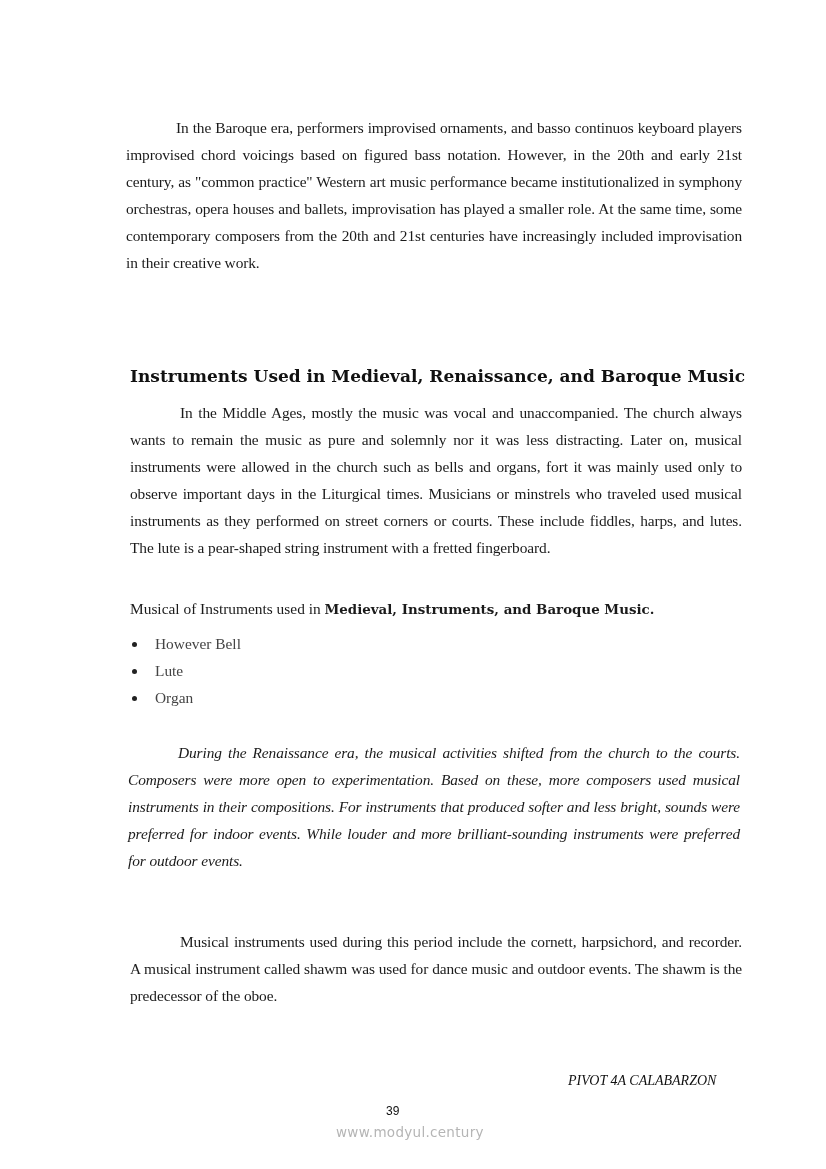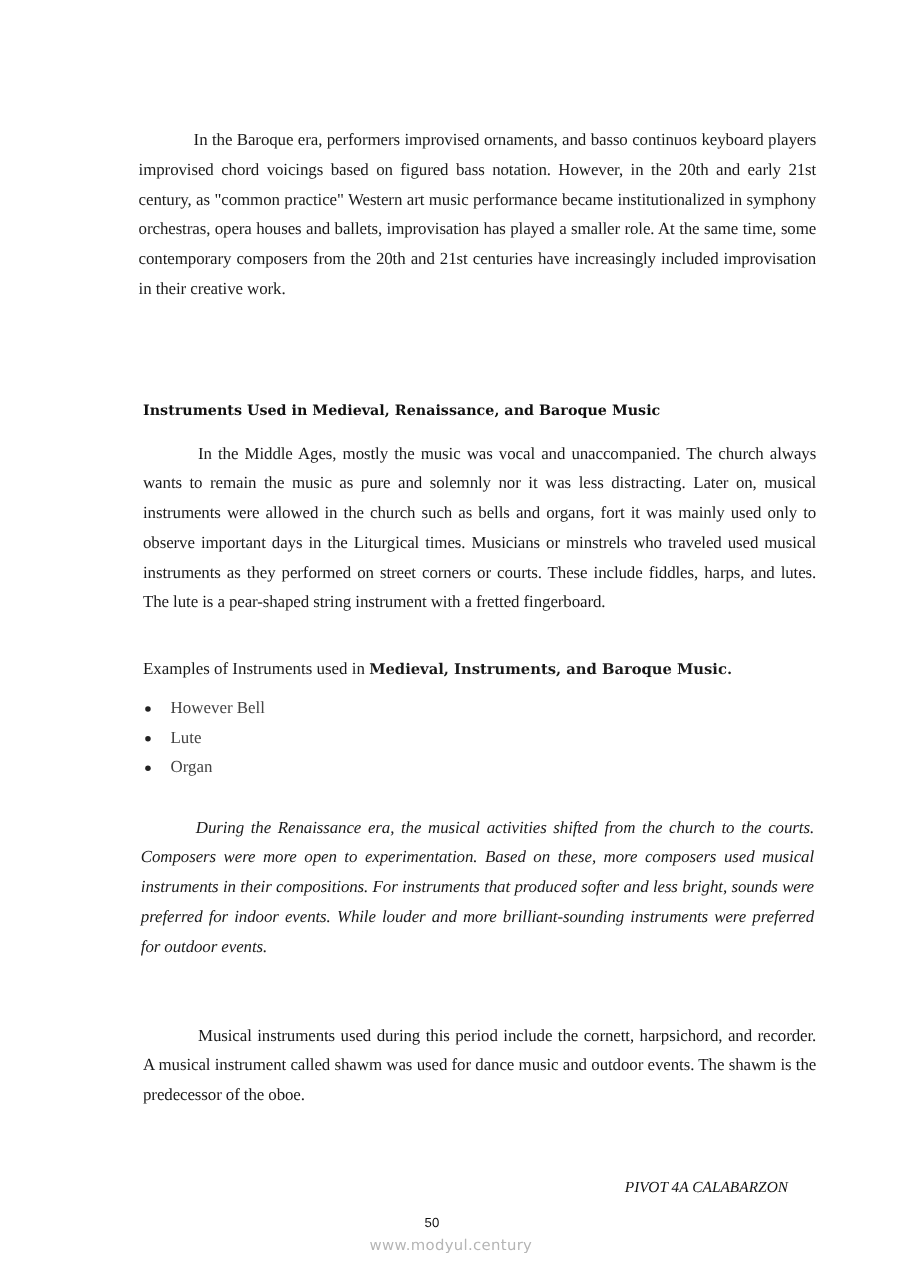--- a/index.html
+++ b/index.html
@@ -10,21 +10,21 @@
     }
     .para {
       font-size: 14.6px; line-height: 27px; text-align: justify;
       margin: 0; text-indent: 50px; letter-spacing: -0.1px;
       font-family: "Liberation Serif", "DejaVu Serif", serif;
       font-size: 15.4px;
     }
     .heading {
       position: absolute; left: 130px; top: 366px;
       font-family: "DejaVu Serif", serif; font-weight: bold;
-      font-size: 13px; margin: 0; color: #111;
+      font-size: 17px; margin: 0; color: #111;
     }
     #p1 { position: absolute; left: 126px; top: 114px; width: 616px; }
     #p2 { position: absolute; left: 130px; top: 399px; width: 612px; }
     .examples {
       position: absolute; left: 130px; top: 597px; margin: 0;
       font-family: "Liberation Serif", serif; font-size: 15.4px; line-height: 24px;
     }
     .examples b { font-family: "DejaVu Serif", serif; font-size: 13.4px; }
     .bullets {
       position: absolute; left: 130px; top: 632px; margin: 0; padding: 0; list-style: none;
@@ -52,27 +52,27 @@
   </style>
 </head>
 <body>
 
 <p id="p1" class="para">In the Baroque era, performers improvised ornaments, and basso continuos keyboard players improvised chord voicings based on figured bass notation. However, in the 20th and early 21st century, as "common practice" Western art music performance became institutionalized in symphony orchestras, opera houses and ballets, improvisation has played a smaller role. At the same time, some contemporary composers from the 20th and 21st centuries have increasingly included improvisation in their creative work.</p>
 
 <h2 class="heading">Instruments Used in Medieval, Renaissance, and Baroque Music</h2>
 
 <p id="p2" class="para">In the Middle Ages, mostly the music was vocal and unaccompanied. The church always wants to remain the music as pure and solemnly nor it was less distracting. Later on, musical instruments were allowed in the church such as bells and organs, fort it was mainly used only to observe important days in the Liturgical times.  Musicians or minstrels who traveled used musical instruments as they performed on street corners or courts. These include fiddles, harps, and lutes. The lute is a pear-shaped string instrument with a fretted fingerboard.</p>
 
-<p class="examples"><span>Examples of Instruments  used in </span><b>Medieval, Instruments, and Baroque Music.</b></p>
+<p class="examples"><span>Musical of Instruments  used in </span><b>Medieval, Instruments, and Baroque Music.</b></p>
 
 <ul class="bullets">
   <li><span class="dot"></span><span>However Bell</span></li>
   <li><span class="dot"></span><span>Lute</span></li>
   <li><span class="dot"></span><span>Organ</span></li>
 </ul>
 
 <p id="p3" class="para">During the Renaissance era, the musical activities shifted from the church to the courts. Composers were more open to experimentation. Based on these, more composers used musical instruments in their compositions. For instruments that produced softer and less bright, sounds were preferred for indoor events. While louder and more brilliant-sounding instruments were preferred for outdoor events.</p>
 
 <p id="p4" class="para">Musical instruments used during this period include the cornett, harpsichord, and recorder. A musical instrument called shawm was used for dance music and outdoor events. The shawm is the predecessor of the oboe.</p>
 
 <p class="footer-label">PIVOT 4A CALABARZON</p>
-<p class="page-number">50</p>
+<p class="page-number">39</p>
 <p class="watermark">www.modyul.century</p>
 
 </body></html>

